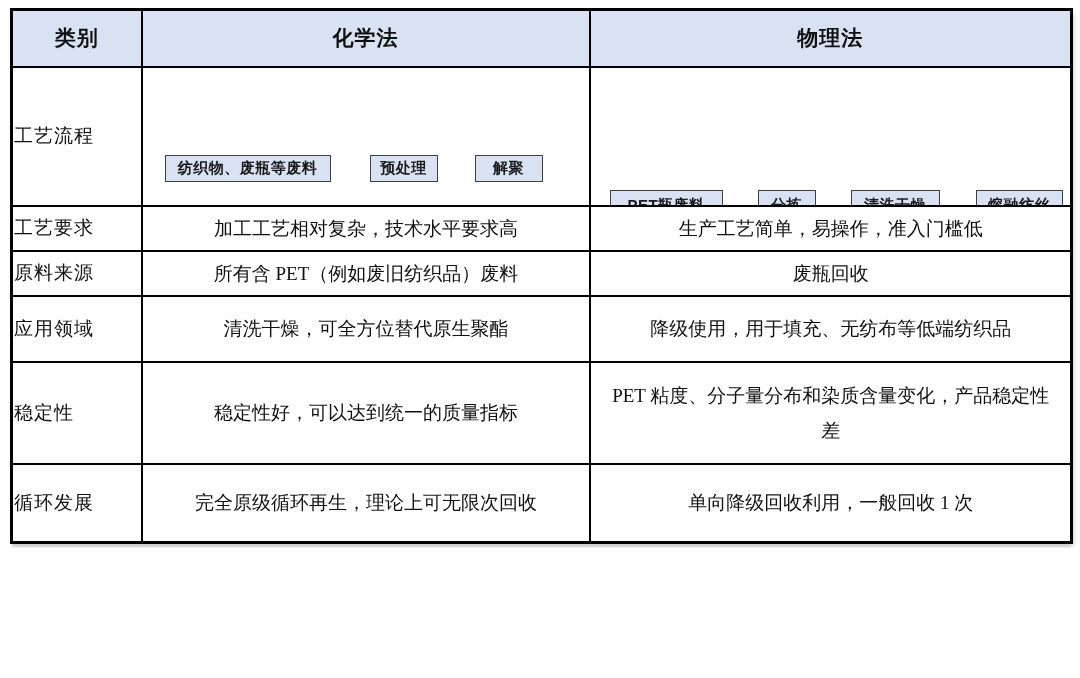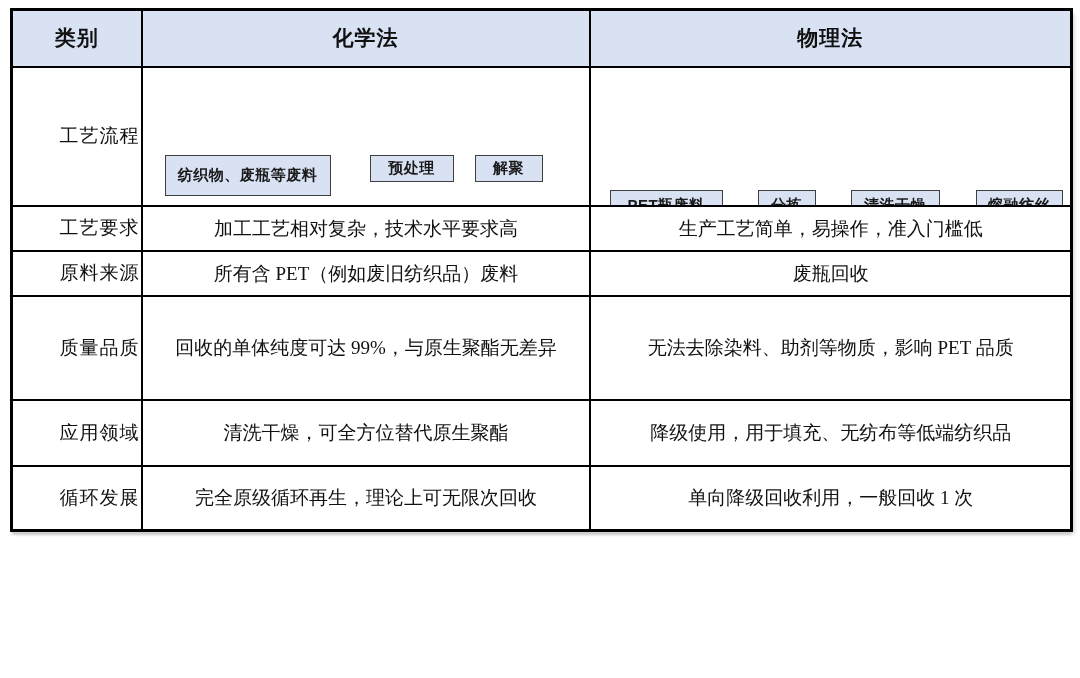--- a/index.html
+++ b/index.html
@@ -29,21 +29,21 @@
     overflow:hidden;
   }
   th.hdr{
     background:var(--header-bg);
     font-size:21px;
     font-weight:bold;
     text-align:center;
     letter-spacing:1px;
   }
   td.rowlabel{
-    text-align:right;
+    text-align:left;
     font-size:19px;
     letter-spacing:1px;
   }
   td.content{
     font-size:19px;
     padding:4px 12px 4px 13px;
     line-height:1.85;
     text-align:center;
   }
   td.flowcell{position:relative;padding:0;}
@@ -80,22 +80,22 @@
     <th class="hdr">类别</th>
     <th class="hdr">化学法</th>
     <th class="hdr">物理法</th>
   </tr>
 
   <tr style="height:139px">
     <td class="rowlabel">工艺流程</td>
 
     <td class="flowcell">
       <div class="flow">
-        <div class="fnode" style="left:22px;top:19px;width:166px;height:41px">纺织物、废瓶等废料</div>
-        <div class="fnode" style="left:227px;top:19px;width:84px;height:27px">预处理</div>
+        <div class="fnode" style="left:22px;top:19px;width:166px;height:27px">纺织物、废瓶等废料</div>
+        <div class="fnode" style="left:227px;top:19px;width:68px;height:27px">预处理</div>
         <div class="fnode" style="left:332px;top:19px;width:68px;height:27px">解聚</div>
 
         <svg class="arrows" viewBox="0 0 448 142">
           <g>
             <line x1="188" y1="32.5" x2="219.5" y2="32.5"></line>
             <polyline points="219,27.5 226.5,32.5 219,37.5"></polyline>
           </g>
           <g>
             <line x1="307" y1="32.5" x2="339.5" y2="32.5"></line>
             <polyline points="339,27.5 346.5,32.5 339,37.5"></polyline>
@@ -149,32 +149,32 @@
     <td class="content">加工工艺相对复杂，技术水平要求高</td>
     <td class="content">生产工艺简单，易操作，准入门槛低</td>
   </tr>
 
   <tr style="height:45px">
     <td class="rowlabel">原料来源</td>
     <td class="content">所有含 PET（例如废旧纺织品）废料</td>
     <td class="content">废瓶回收</td>
   </tr>
 
-  <tr style="height:104px">
-    <td class="rowlabel">质量品质</td>
-    <td class="content">回收的单体纯度可达 99%，与原生聚酯无差异</td>
-    <td class="content">无法去除染料、助剂等物质，影响 PET 品质</td>
-  </tr>
 
   <tr style="height:66px">
     <td class="rowlabel">应用领域</td>
     <td class="content">清洗干燥，可全方位替代原生聚酯</td>
     <td class="content">降级使用，用于填充、无纺布等低端纺织品</td>
   </tr>
 
+  <tr style="height:102px">
+    <td class="rowlabel">稳定性</td>
+    <td class="content">稳定性好，可以达到统一的质量指标</td>
+    <td class="content">PET 粘度、分子量分布和染质含量变化，产品稳定性差</td>
+  </tr>
 
-  <tr style="height:65px">
+  <tr style="height:79px">
     <td class="rowlabel">循环发展</td>
     <td class="content">完全原级循环再生，理论上可无限次回收</td>
     <td class="content">单向降级回收利用，一般回收 1 次</td>
   </tr>
 </tbody>
   </table>
 
 </body></html>

